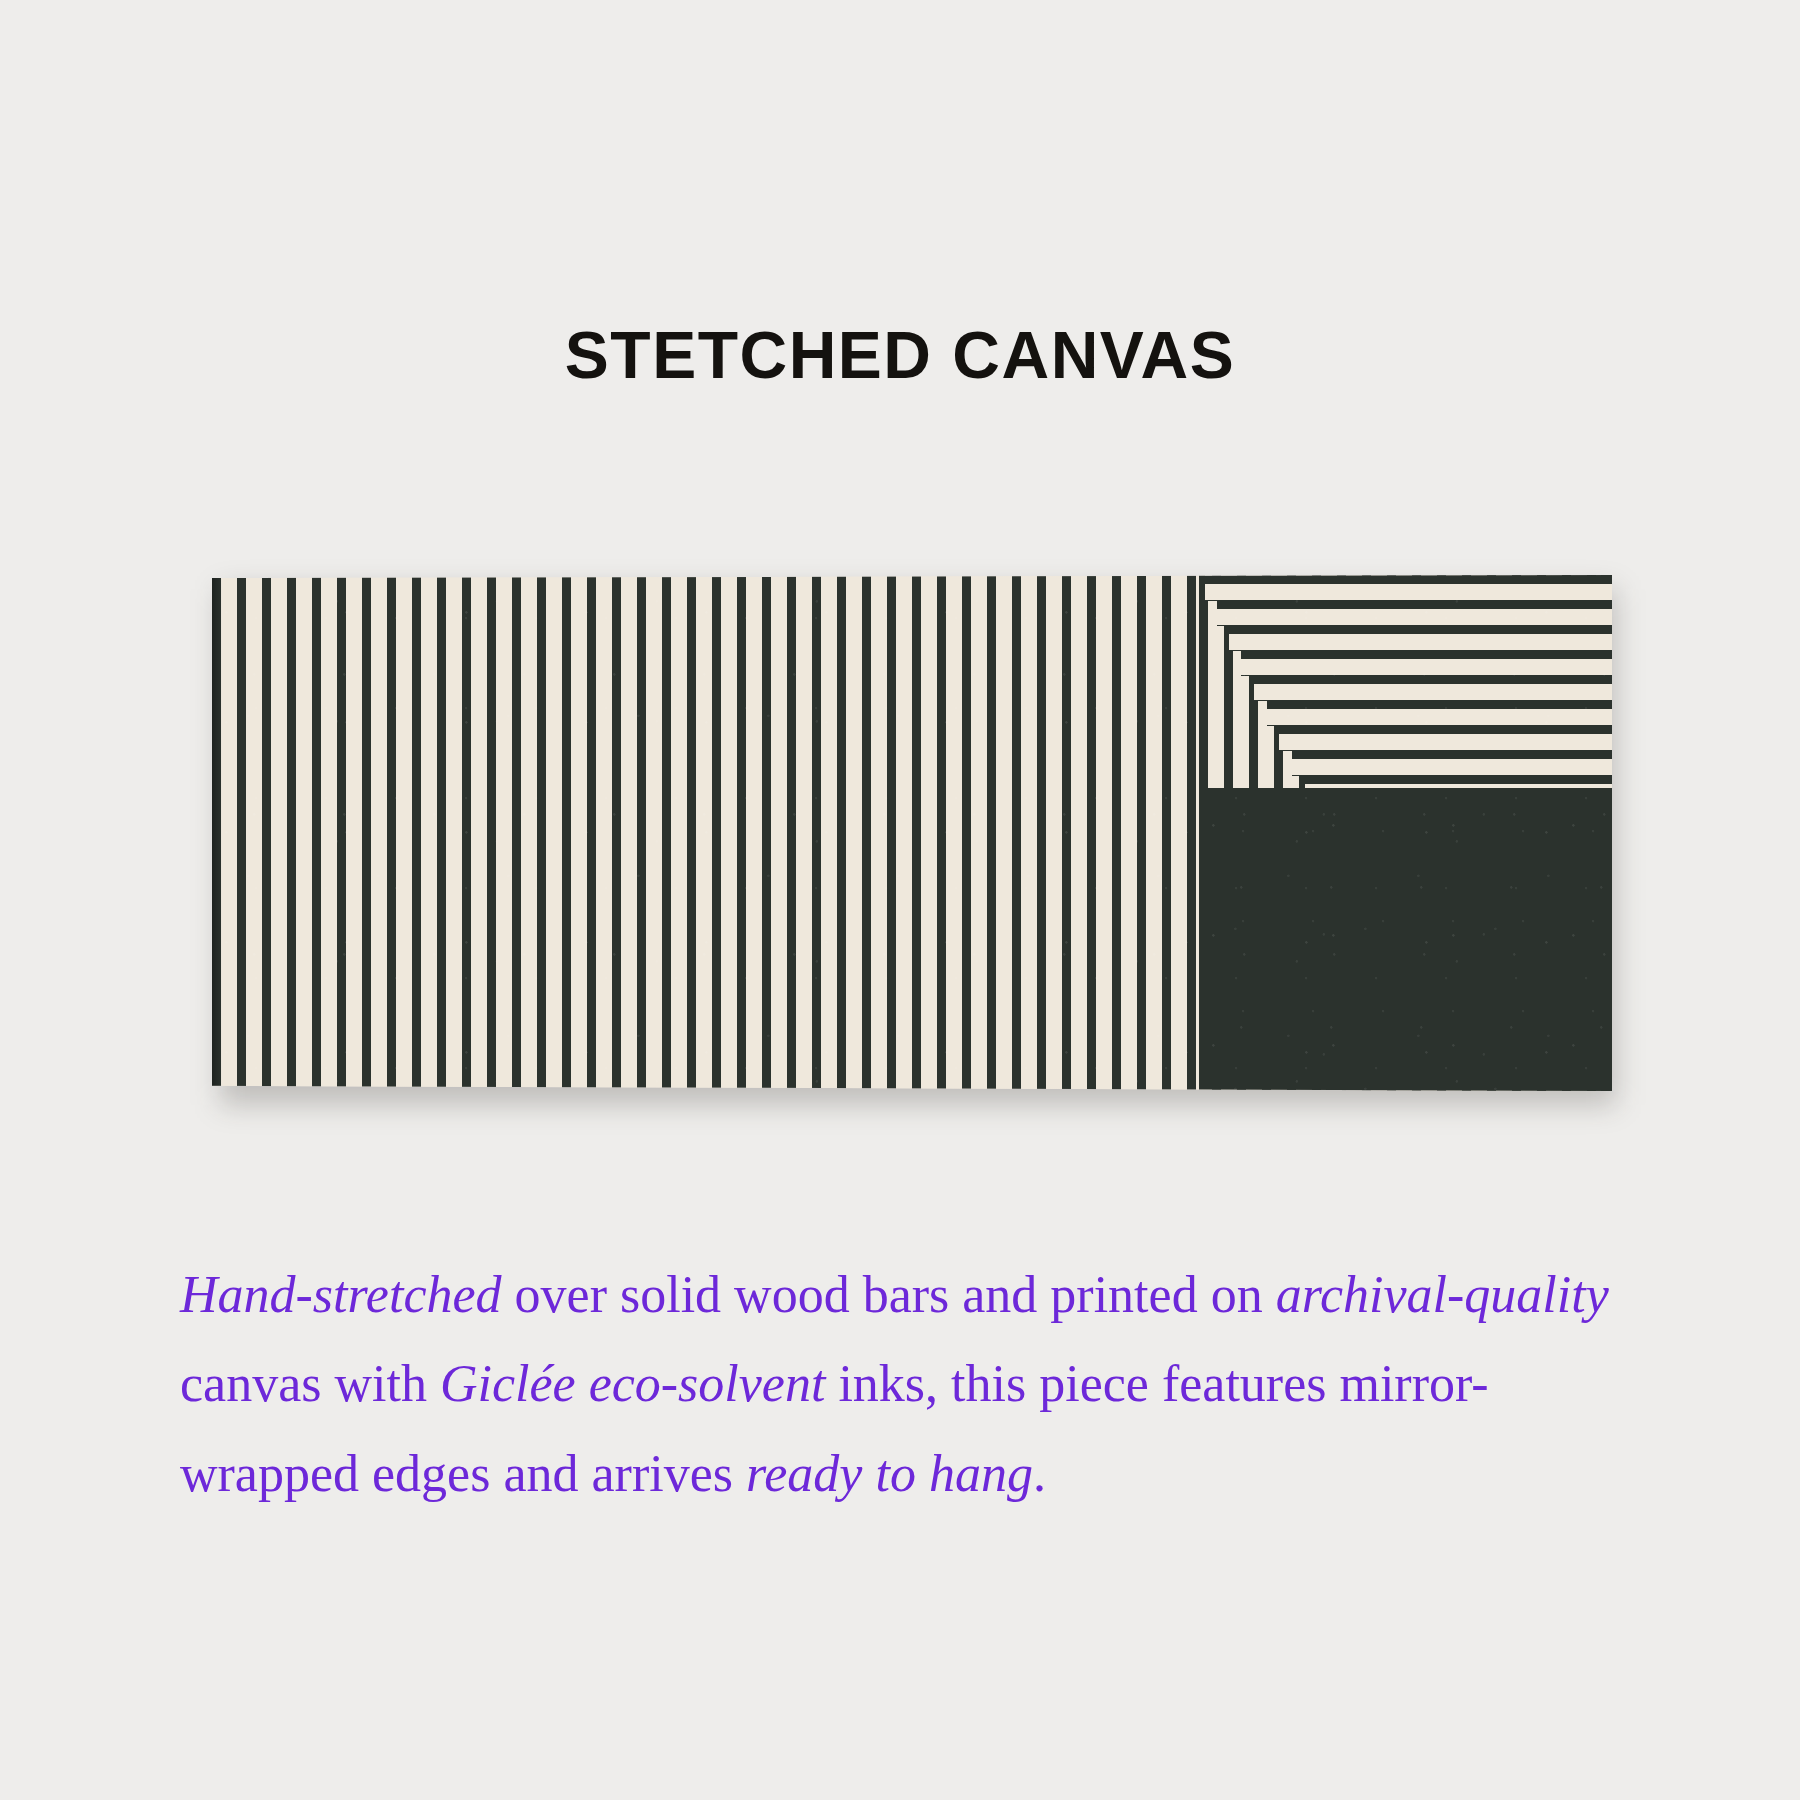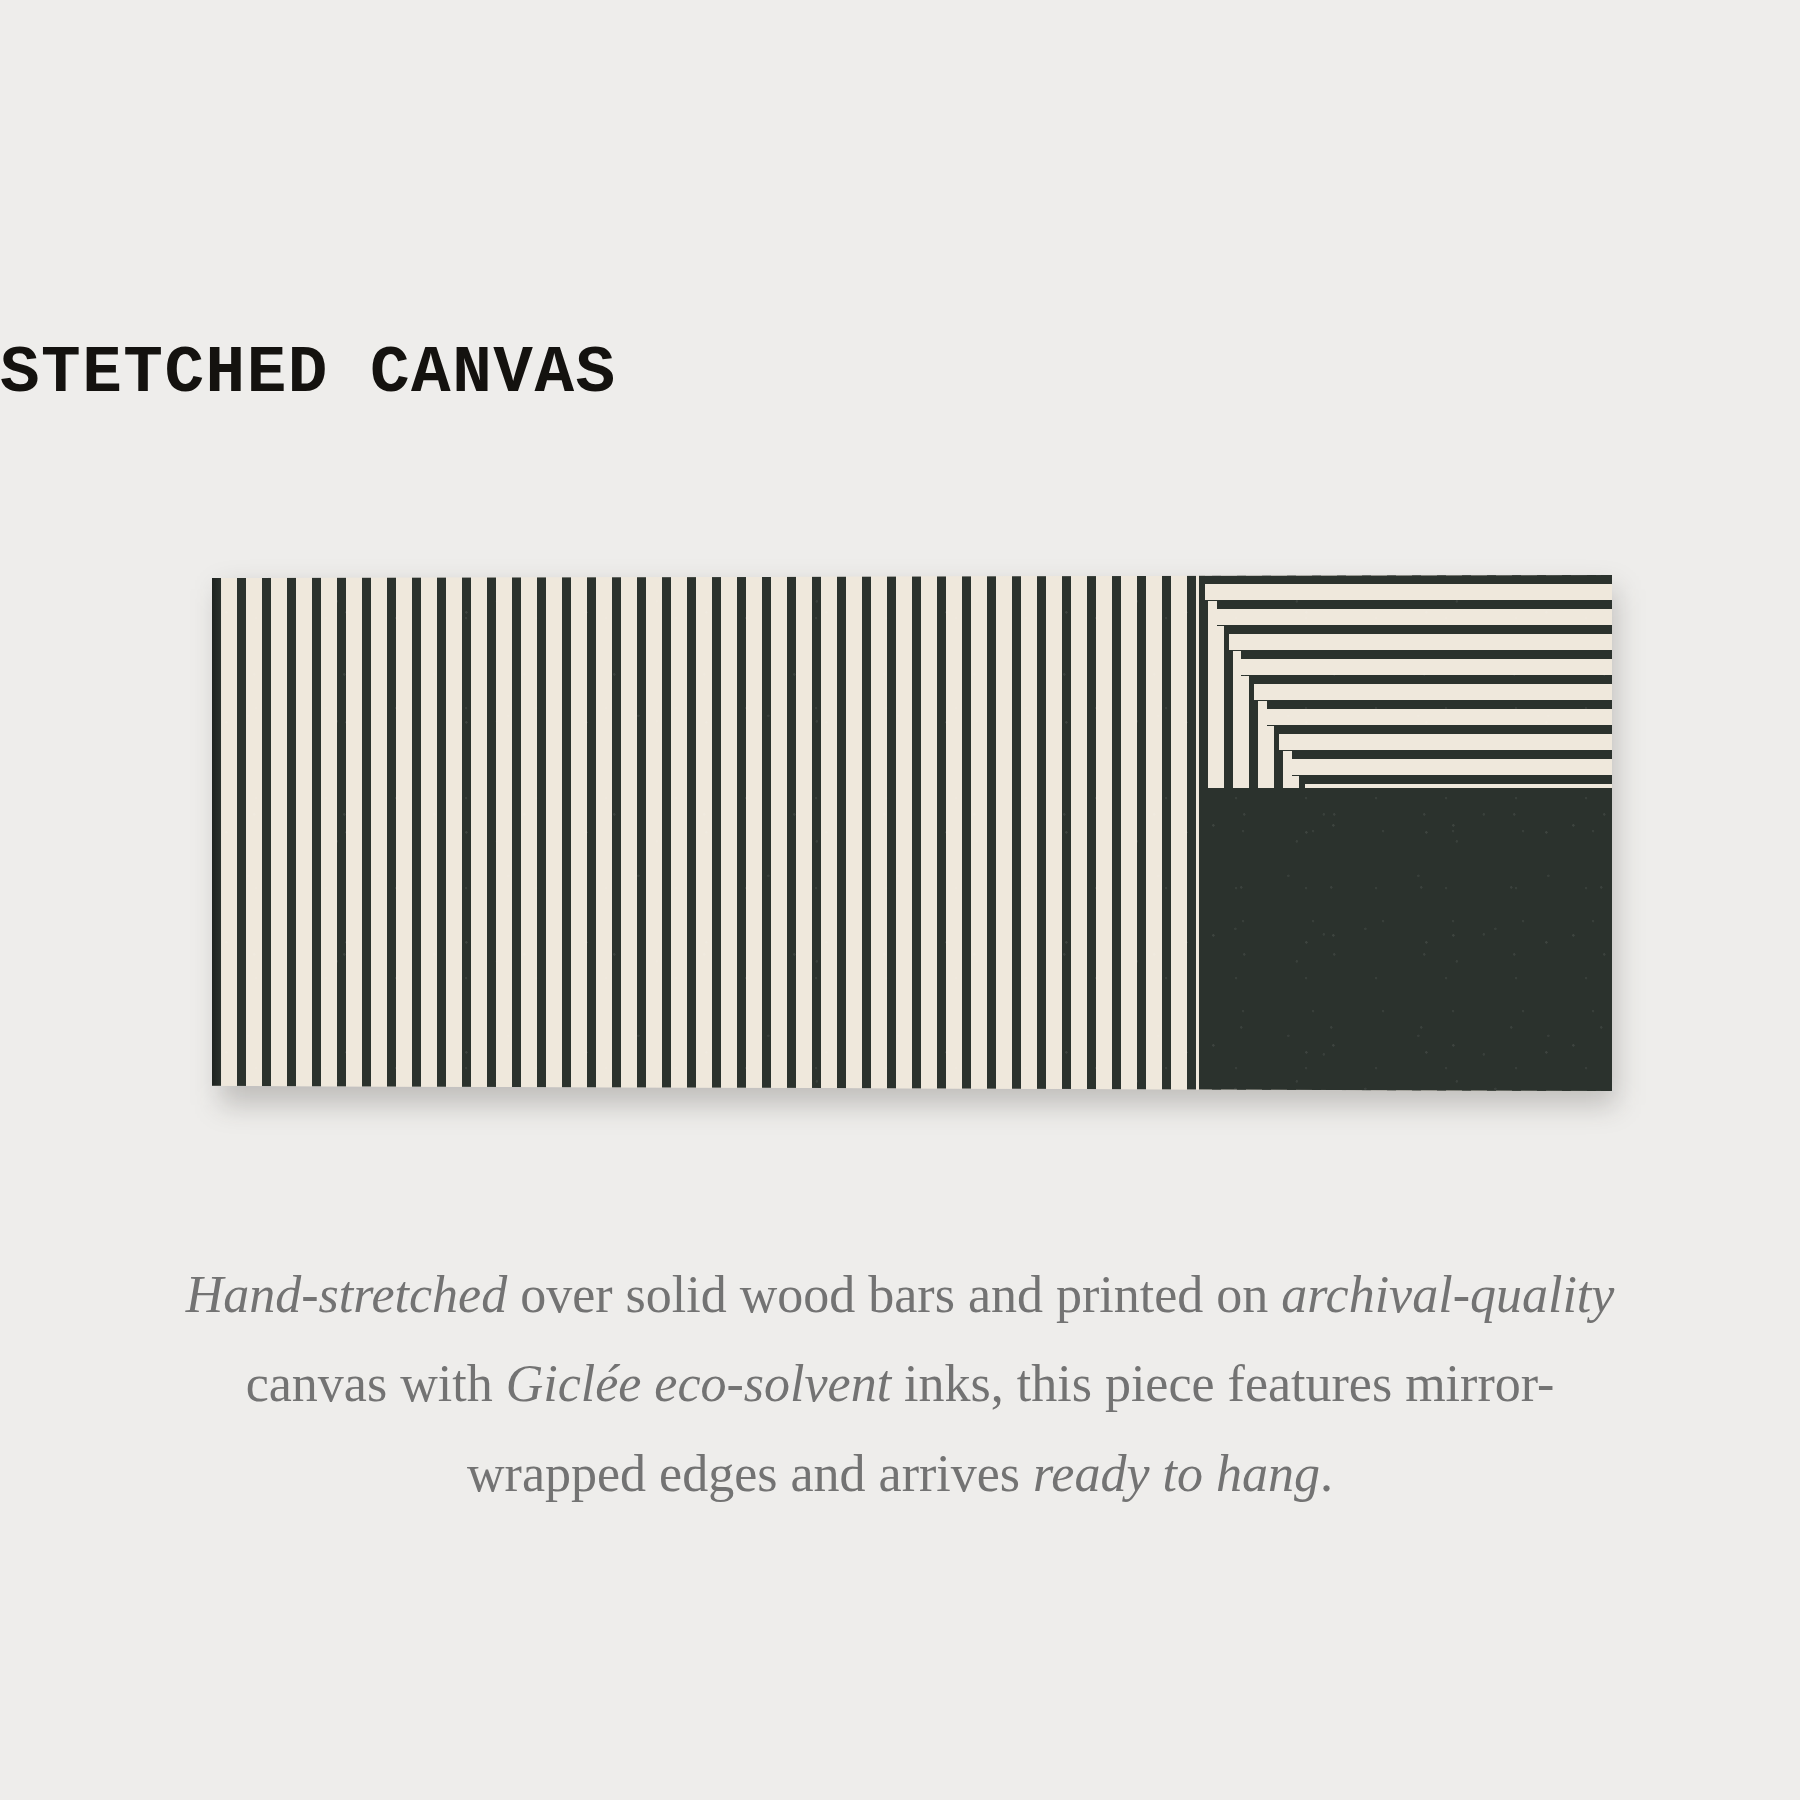--- a/index.html
+++ b/index.html
@@ -19,28 +19,27 @@
     height: 1800px;
     box-sizing: border-box;
   }
 
   
   .title {
     position: absolute;
     top: 322px;
     left: 0;
     width: 1800px;
-    text-align: left;
-    font-family: Liberation Mono, monospace;
+    text-align: center;
+    font-family: Liberation Sans, sans-serif;
     font-weight: 700;
     font-size: 66px;
     letter-spacing: 1.5px;
     color: #14120f;
     line-height: 1;
-    margin-top: 19px;
   }
 
   
   .art-wrap {
     position: absolute;
     left: 212px;
     top: 575px;
     width: 1400px;
     height: 520px;
   }
@@ -141,25 +140,25 @@
     background: linear-gradient(to right, rgba(0,0,0,0.30), rgba(0,0,0,0));
     pointer-events: none;
   }
 
   
   .desc {
     position: absolute;
     left: 180px;
     top: 1250px;
     width: 1440px;
-    text-align: center;
+    text-align: left;
     font-family: "Liberation Serif", serif;
     font-size: 52px;
     line-height: 1.72;
-    color: #737373;
+    color: #6d28d9;
   }
   .desc em {
     font-style: italic;
   }
 </style>
 </head>
 <body>
 
 <div class="page">
 

